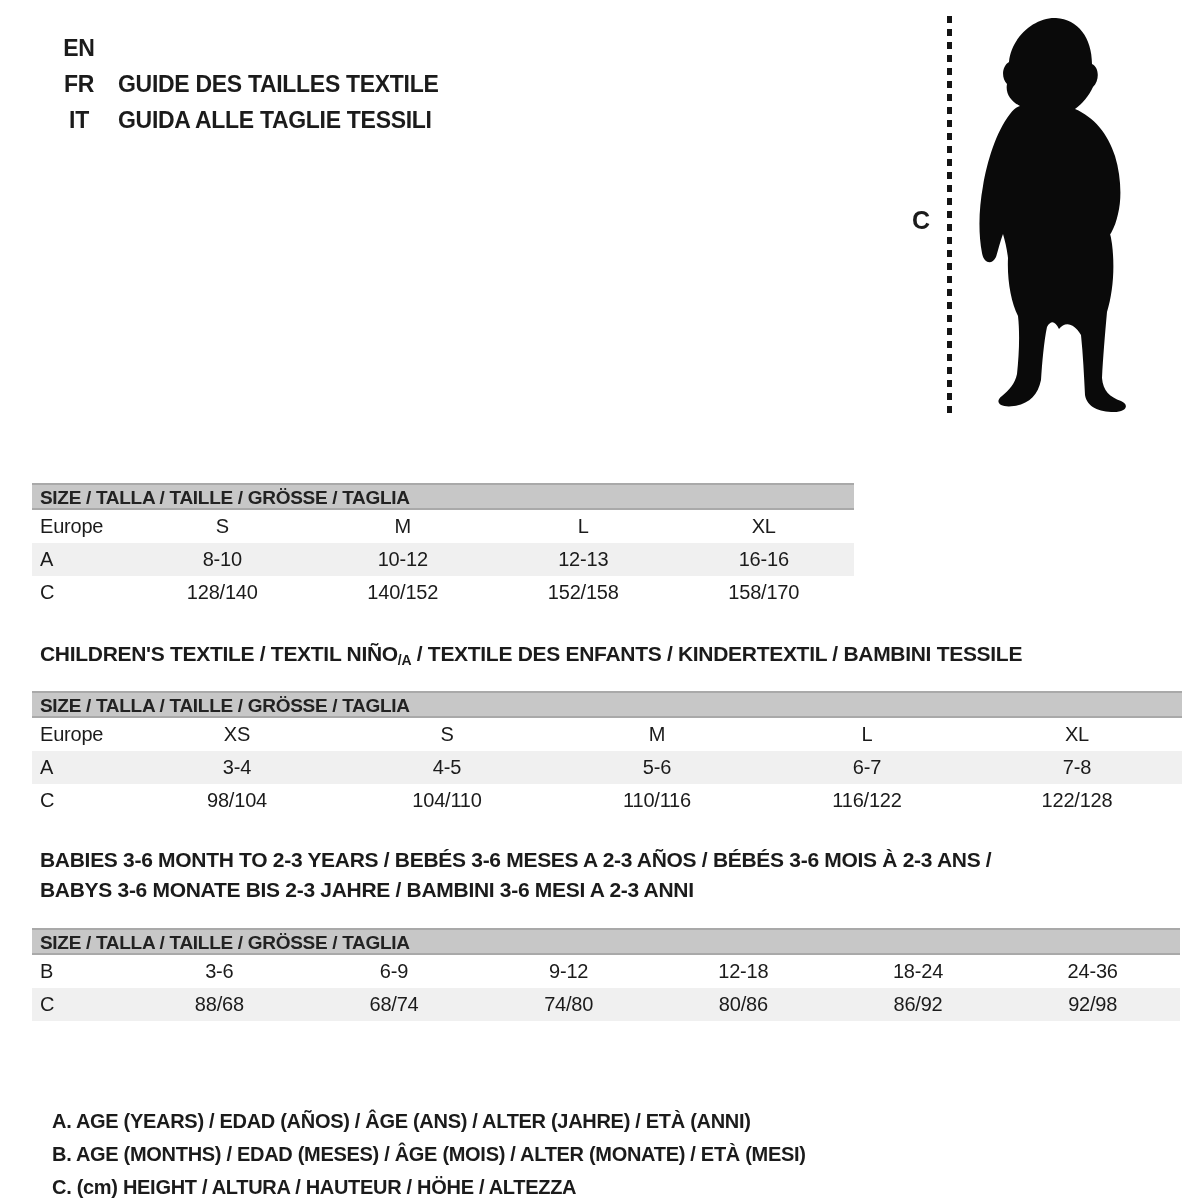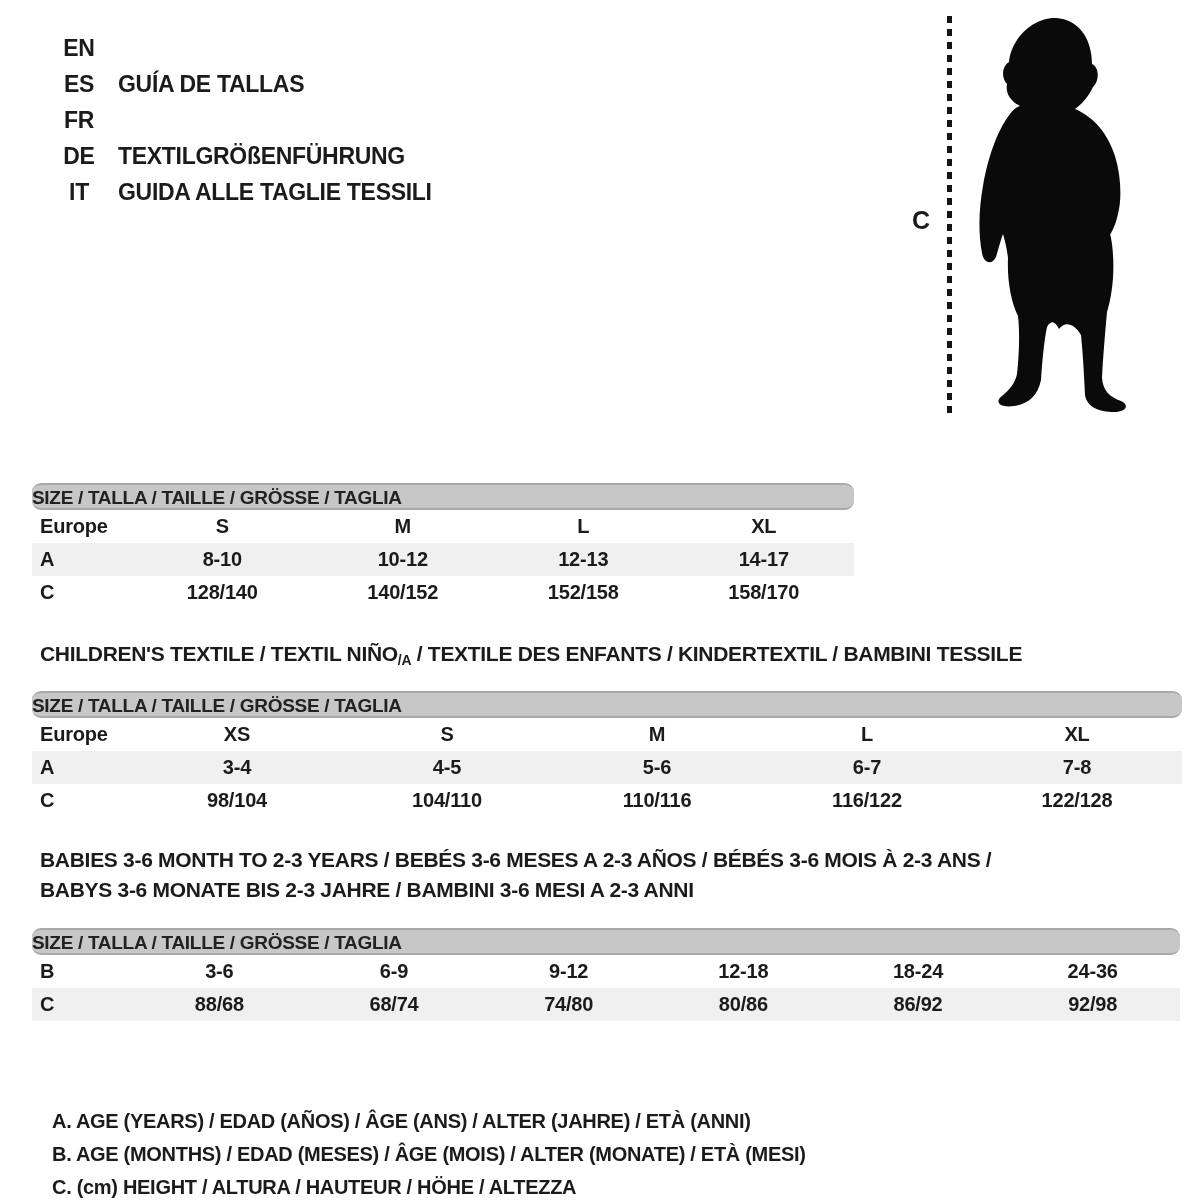--- a/index.html
+++ b/index.html
@@ -22,50 +22,43 @@
   .silhouette{position:absolute;left:966px;top:14px;width:172px;height:402px;}
   
   .sec-title{position:absolute;left:40px;font-size:21px;font-weight:700;letter-spacing:-0.3px;white-space:nowrap;}
   .sec-title .subsize{font-size:14px;vertical-align:-4px;font-weight:700;}
   .two-line{line-height:30px;}
   
   .stable{position:absolute;left:32px;}
   .size-bar{
     height:27px;line-height:25px;background:#c7c7c7;
     border-top:2px solid #a9a9a9;border-bottom:2px solid #a9a9a9;
-    box-sizing:border-box;
-    font-size:19px;font-weight:700;letter-spacing:-0.3px;color:#222;border-radius:9px;
+    box-sizing:border-box;padding-left:8px;
+    font-size:19px;font-weight:700;letter-spacing:-0.3px;color:#222;
   }
   .trow{display:grid;grid-template-columns:var(--cols);height:33px;align-items:center;}
   .trow:nth-of-type(even){background:#f0f0f0;}
-  .tcell{text-align:center;font-size:20px;font-weight:700;letter-spacing:-0.2px;}
+  .tcell{text-align:center;font-size:20px;font-weight:400;letter-spacing:-0.2px;}
   .tcell.first{text-align:left;padding-left:8px;}
   
   .legend{position:absolute;left:52px;top:1062px;margin-top:43px;}
   .legend-line{font-size:20px;font-weight:700;letter-spacing:-0.3px;line-height:33px;white-space:nowrap;}
 </style>
 </head>
 <body>
 
 <div class="page">
 
   <div class="lang-block">
     <div class="lang-row">
       <span class="lang-code">EN</span>
     </div>
     <div class="lang-row">
-      <span class="lang-code">ES</span>
-      <span class="lang-label">GUÍA DE TALLAS</span>
-    </div>
-    <div class="lang-row">
       <span class="lang-code">FR</span>
-    </div>
-    <div class="lang-row">
-      <span class="lang-code">DE</span>
-      <span class="lang-label">TEXTILGRÖßENFÜHRUNG</span>
+      <span class="lang-label">GUIDE DES TAILLES TEXTILE</span>
     </div>
     <div class="lang-row">
       <span class="lang-code">IT</span>
       <span class="lang-label">GUIDA ALLE TAGLIE TESSILI</span>
     </div>
   </div>
 
   <div class="dash-line"></div>
   <div class="measure-c">C</div>
   <svg class="silhouette" viewBox="0 0 172 402" xmlns="http://www.w3.org/2000/svg">
@@ -113,21 +106,21 @@
           <div class="tcell">S</div>
           <div class="tcell">M</div>
           <div class="tcell">L</div>
           <div class="tcell">XL</div>
         </div>
         <div class="trow">
           <div class="tcell first">A</div>
           <div class="tcell">8-10</div>
           <div class="tcell">10-12</div>
           <div class="tcell">12-13</div>
-          <div class="tcell">14-17</div>
+          <div class="tcell">16-16</div>
         </div>
         <div class="trow">
           <div class="tcell first">C</div>
           <div class="tcell">128/140</div>
           <div class="tcell">140/152</div>
           <div class="tcell">152/158</div>
           <div class="tcell">158/170</div>
         </div>
       </div>
   </div>

